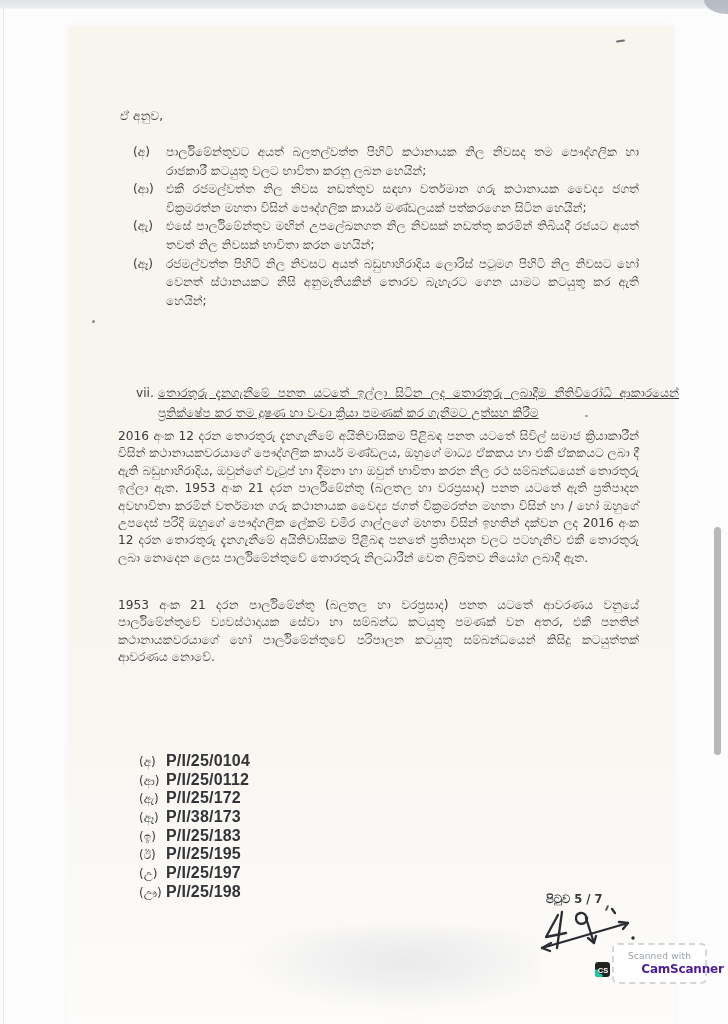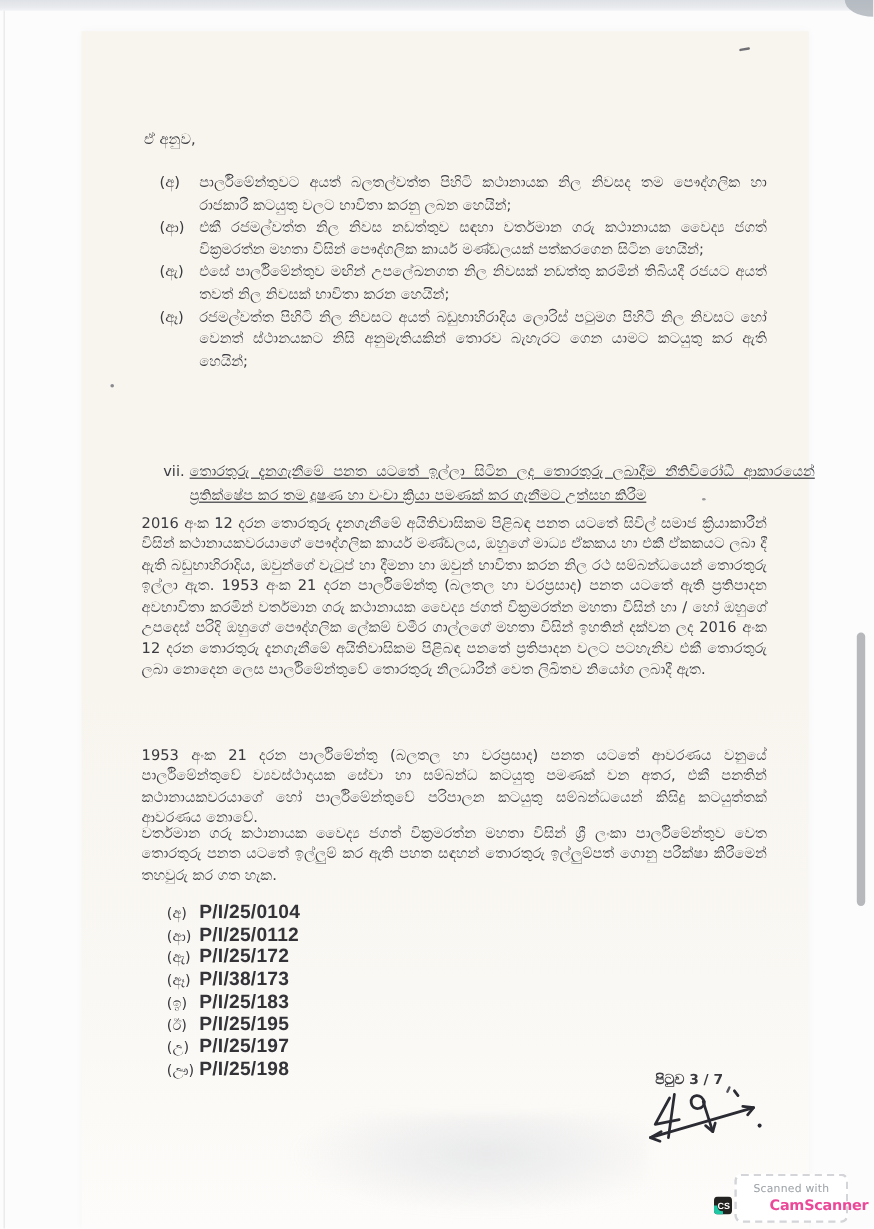--- a/index.html
+++ b/index.html
@@ -29,44 +29,44 @@
   
   .doc-text{color:#3a3a3f;font-size:12.2px;line-height:17.4px;}
   .intro{position:absolute;left:120px;top:108px;text-align:center;}
   .list1{position:absolute;left:133px;top:143px;width:506px;}
   .l1-item{display:flex;line-height:18.6px;}
   .l1-label{flex:none;width:33px;}
   .l1-text{flex:1;text-align:justify;}
   .para{position:absolute;left:118px;width:521px;text-align:justify;}
   .para1{top:314px;}
   .para2{top:428px;}
-  .para3{top:597px;margin-top:24px;}
+  .para3{top:597px;}
   .para4{top:686px;}
   .heading{position:absolute;left:96px;top:383px;width:543px;display:flex;
     font-weight:normal;line-height:20px;margin-left:40px;}
   .heading .numeral{flex:none;width:22px;}
   .heading .h-text{flex:1;text-align:justify;text-decoration:underline;}
   .ref-list{position:absolute;left:139px;top:752px;}
   .ref-item{display:flex;align-items:baseline;height:18.7px;}
   .ref-label{flex:none;width:27px;font-size:12px;color:#3a3a3f;}
   .ref-num{font-family:"Liberation Sans","DejaVu Sans",sans-serif;
     font-weight:700;font-size:16px;color:#333338;letter-spacing:.2px;}
   .footer-page{position:absolute;left:546px;top:892px;font-weight:bold;
     font-size:11.5px;color:#3a3a3f;}
   .footer-tick{position:absolute;left:606px;top:905px;width:2px;height:6px;
     background:#55555c;transform:rotate(25deg);border-radius:1px;}
   .signature{position:absolute;left:540px;top:906px;}
   
-  .cs-badge{position:absolute;left:612px;top:978px;width:95px;height:41px;
+  .cs-badge{position:absolute;left:612px;top:943px;width:95px;height:41px;
     border:2px dashed #d3d5d8;border-radius:6px;background:rgba(255,255,255,.96);
     box-sizing:border-box;display:flex;flex-direction:column;align-items:center;
     justify-content:center;gap:1px;}
   .cs-line1{font-size:9px;color:#9aa0a6;letter-spacing:.2px;}
   .cs-line2{display:flex;align-items:center;gap:3px;}
-  .cs-name{font-size:12px;font-weight:700;color:#ec4899;letter-spacing:-.2px;margin-left:28px;}
+  .cs-name{font-size:12px;font-weight:700;color:#4c1d95;letter-spacing:-.2px;margin-left:28px;}
 </style>
 </head>
 <body>
 
 <div class="screen">
 
   <div class="top-bar"></div>
   <div class="corner-artifact"></div>
   <div class="edge-line"></div>
 
@@ -94,21 +94,20 @@
   </div>
 
 
   <div class="doc-text heading">
     <span class="numeral">vii.</span>
     <span class="h-text">තොරතුරු දැනගැනීමේ පනත යටතේ ඉල්ලා සිටින ලද තොරතුරු ලබාදීම නීතිවිරෝධී ආකාරයෙන් ප්‍රතික්ෂේප කර තම දූෂණ හා වංචා ක්‍රියා පමණක් කර ගැනීමට උත්සහ කිරීම</span>
   </div>
 
   <div class="doc-text para para2">2016 අංක 12 දරන තොරතුරු දැනගැනීමේ අයිතිවාසිකම පිළිබඳ පනත යටතේ සිවිල් සමාජ ක්‍රියාකාරීන් විසින් කථානායකවරයාගේ පෞද්ගලික කාර්ය මණ්ඩලය, ඔහුගේ මාධ්‍ය ඒකකය හා එකී ඒකකයට ලබා දී ඇති බඩුභාහිරාදිය, ඔවුන්ගේ වැටුප් හා දීමනා හා ඔවුන් භාවිතා කරන නිල රථ සම්බන්ධයෙන් තොරතුරු ඉල්ලා ඇත. 1953 අංක 21 දරන පාර්ලිමේන්තු (බලතල හා වරප්‍රසාද) පනත යටතේ ඇති ප්‍රතිපාදන අවභාවිතා කරමින් වර්තමාන ගරු කථානායක වෛද්‍ය ජගත් වික්‍රමරත්න මහතා විසින් හා / හෝ ඔහුගේ උපදෙස් පරිදි ඔහුගේ පෞද්ගලික ලේකම් චමීර ගාල්ලගේ මහතා විසින් ඉහතින් දක්වන ලද 2016 අංක 12 දරන තොරතුරු දැනගැනීමේ අයිතිවාසිකම පිළිබඳ පනතේ ප්‍රතිපාදන වලට පටහැනිව එකී තොරතුරු ලබා නොදෙන ලෙස පාර්ලිමේන්තුවේ තොරතුරු නිලධාරීන් වෙත ලිඛිතව නියෝග ලබාදී ඇත.</div>
   <div class="doc-text para para3">1953 අංක 21 දරන පාර්ලිමේන්තු (බලතල හා වරප්‍රසාද) පනත යටතේ ආවරණය වනුයේ පාර්ලිමේන්තුවේ ව්‍යවස්ථාදායක සේවා හා සම්බන්ධ කටයුතු පමණක් වන අතර, එකී පනතින් කථානායකවරයාගේ හෝ පාර්ලිමේන්තුවේ පරිපාලන කටයුතු සම්බන්ධයෙන් කිසිදු කටයුත්තක් ආවරණය නොවේ.</div>
-  <div class="doc-text para para4">වර්තමාන ගරු කථානායක වෛද්‍ය ජගත් වික්‍රමරත්න මහතා විසින් ශ්‍රී ලංකා පාර්ලිමේන්තුව වෙත තොරතුරු පනත යටතේ ඉල්ලුම් කර ඇති පහත සඳහන් තොරතුරු ඉල්ලුම්පත් ගොනු පරීක්ෂා කිරීමෙන් තහවුරු කර ගත හැක.</div>
 
   <div class="ref-list">
     <div class="ref-item">
       <span class="ref-label">(අ)</span>
       <span class="ref-num">P/I/25/0104</span>
     </div>
     <div class="ref-item">
       <span class="ref-label">(ආ)</span>
       <span class="ref-num">P/I/25/0112</span>
     </div>
@@ -131,21 +130,21 @@
     <div class="ref-item">
       <span class="ref-label">(උ)</span>
       <span class="ref-num">P/I/25/197</span>
     </div>
     <div class="ref-item">
       <span class="ref-label">(ඌ)</span>
       <span class="ref-num">P/I/25/198</span>
     </div>
   </div>
 
-  <div class="footer-page">පිටුව 3 / 7</div>
+  <div class="footer-page">පිටුව 5 / 7</div>
   <div class="footer-tick"></div>
 
   <svg class="signature" width="100" height="52" viewBox="0 0 100 52">
     <g stroke="#2b2b33" stroke-width="2.3" fill="none" stroke-linecap="round" stroke-linejoin="round">
       <path d="M2 42 L88 17"></path>
       <path d="M88 17 l-9 -1 M88 17 l-5 6"></path>
       <path d="M2 42 l9 -5 M2 42 l8 3"></path>
       <path d="M18 9 L6 31 L26 27"></path>
       <path d="M22 6 L17 42"></path>
       <path d="M47 13 c-2 -9 -12 -7 -11 0 c1 7 11 6 11 -1"></path>

